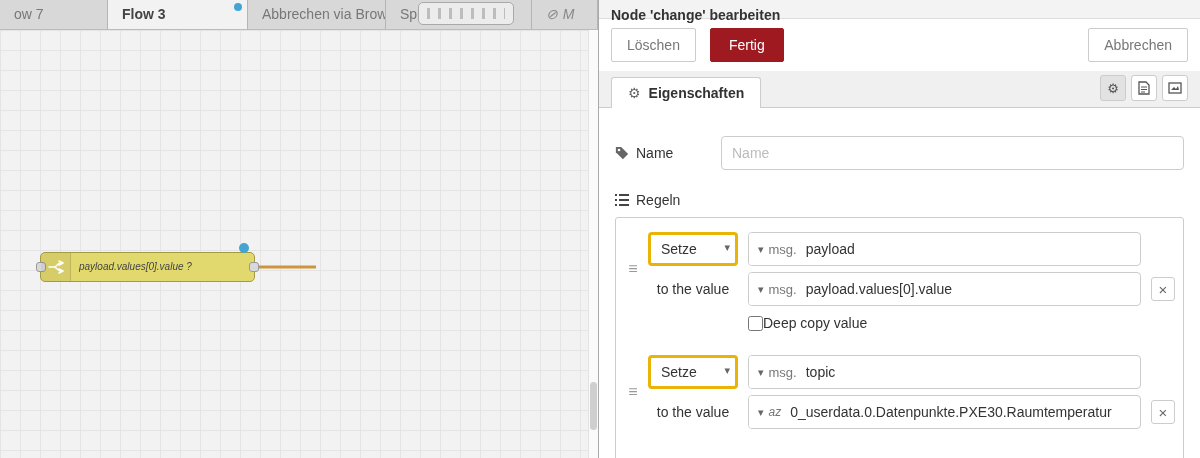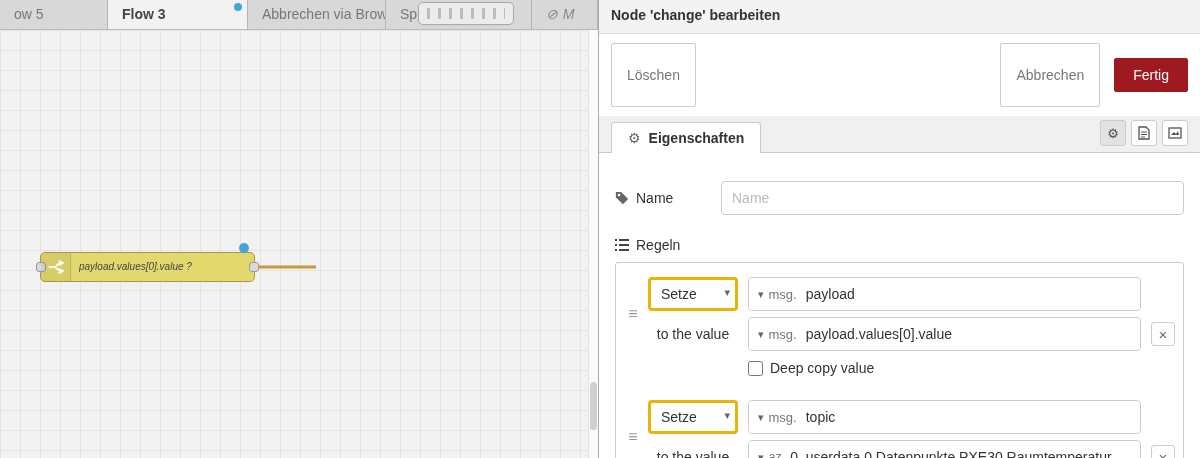--- a/index.html
+++ b/index.html
@@ -35,24 +35,24 @@
   .node-switch .node-label { font-style: italic; }
   .port { position: absolute; width: 10px; height: 10px; top: 9px; background: #d9d9d9; border: 1px solid #999; border-radius: 3px; cursor: crosshair; }
   .port-left { left: -5px; } .port-right { right: -5px; }
   .changed-dot { position: absolute; top: -10px; right: 5px; width: 10px; height: 10px; border-radius: 50%; background: var(--changed-dot, #44a4d4); }
 
   .vscrollbar { position: absolute; right: 0; top: 30px; width: 10px; height: 428px; background: #fafafa; border-left: 1px solid #e2e2e2; }
   .vthumb { position: absolute; left: 1px; width: 7px; top: 352px; height: 48px; background: #cfcfcf; border-radius: 4px; cursor: pointer; }
 
   
   .tray { position: absolute; left: 598px; top: 0; width: 602px; height: 458px; background: #fff; border-left: 1px solid #aaa; display: flex; flex-direction: column; }
-  .tray-header { flex: none; height: 34px; background: #f3f3f3; border-bottom: 1px solid #ddd; font-weight: bold; padding: 0 12px; line-height: 30px; font-size: 14px; color: #333; }
+  .tray-header { flex: none; height: 19px; background: #f3f3f3; border-bottom: 1px solid #ddd; font-weight: bold; padding: 0 12px; line-height: 30px; font-size: 14px; color: #333; }
 
   .tray-toolbar { flex: none; display: flex; align-items: center; padding: 9px 12px; }
-  .btn { font-family: inherit; font-size: 14px; padding: 23px 15px; background: #fff; border: 1px solid #ccc; border-radius: 2px; color: #777; cursor: pointer; }
+  .btn { font-family: inherit; font-size: 14px; padding: 8px 15px; background: #fff; border: 1px solid #ccc; border-radius: 2px; color: #777; cursor: pointer; }
   .btn-cancel { margin-left: auto; }
   .btn-done { background: var(--danger, #9e1a20); border-color: var(--danger, #9e1a20); color: #fff; margin-left: 14px; padding: 8px 18px; }
 
   .tray-tabs { flex: none; display: flex; align-items: flex-end; background: #f0f0f0; border-bottom: 1px solid #ccc; padding: 6px 12px 0; height: 37px; }
   .props-tab { display: flex; align-items: center; gap: 8px; background: #fff; border: 1px solid #ccc; border-bottom: none; border-radius: 3px 3px 0 0; padding: 7px 16px; font-weight: bold; position: relative; top: 1px; cursor: pointer; color: #333; }
   .gear-glyph { color: #666; font-size: 14px; font-weight: normal; }
   .tab-icon-buttons { margin-left: auto; display: flex; gap: 5px; margin-bottom: 6px; }
   .icon-btn { width: 26px; height: 26px; border: 1px solid #ccc; border-radius: 3px; background: #fff; display: flex; align-items: center; justify-content: center; color: #555; font-size: 13px; cursor: pointer; padding: 0; }
   .icon-btn.pressed { background: #e2e2e2; }
 
@@ -79,33 +79,33 @@
 
   .typed-input { flex: 1; display: flex; align-items: center; border: 1px solid #ccc; border-radius: 4px; height: 34px; background: #fff; overflow: hidden; }
   .ti-btn { display: flex; align-items: center; gap: 5px; padding: 0 7px 0 9px; color: #777; font-size: 13px; flex: none; cursor: pointer; height: 100%; background: #fff; border: none; font-family: inherit; }
   .ti-caret { font-size: 11px; color: #666; }
   .ti-type-str { font-size: 12px; font-style: italic; }
   .ti-value { flex: 1; border: none; outline: none; font: inherit; color: #333; height: 100%; background: transparent; padding: 0 8px 0 2px; min-width: 0; }
 
   .close-slot { width: 34px; flex: none; display: flex; justify-content: flex-end; }
   .close-btn { width: 24px; height: 24px; border: 1px solid #ccc; border-radius: 3px; background: #fff; color: #666; font-size: 15px; line-height: 1; cursor: pointer; display: flex; align-items: center; justify-content: center; padding: 0; }
 
-  .checkbox-row { display: flex; align-items: center; gap: 7px; margin-left: 100px; margin-top: 3px; color: #333; }
+  .checkbox-row { display: flex; align-items: center; margin-left: 100px; margin-top: 3px; color: #333; }
   .checkbox { width: 15px; height: 15px; cursor: pointer; }
 </style>
 </head>
 <body>
 
 <div class="app">
 
   <div class="workspace-region">
 
     <div class="tabbar">
       <div class="flow-tab" style="width:108px">
-        <span>ow 5</span>
+        <span>ow 7</span>
       </div>
       <div class="flow-tab active" style="width:140px">
         <span>Flow 3</span>
         <span class="tab-dot"></span>
       </div>
       <div class="flow-tab" style="width:138px">
         <span>Abbrechen via Brow</span>
       </div>
       <div class="flow-tab" style="width:146px">
         <span>Spritmonitor</span>
@@ -145,22 +145,22 @@
     </div>
 
   </div>
 
   <div class="tray">
 
     <div class="tray-header">Node 'change' bearbeiten</div>
 
     <div class="tray-toolbar">
       <button class="btn">Löschen</button>
+      <button class="btn btn-done">Fertig</button>
       <button class="btn btn-cancel">Abbrechen</button>
-      <button class="btn btn-done">Fertig</button>
     </div>
 
     <div class="tray-tabs">
       <div class="props-tab">
         <span class="gear-glyph">⚙</span>
         <span>Eigenschaften</span>
       </div>
       <div class="tab-icon-buttons">
         <button class="icon-btn pressed">
           <span>⚙</span>

